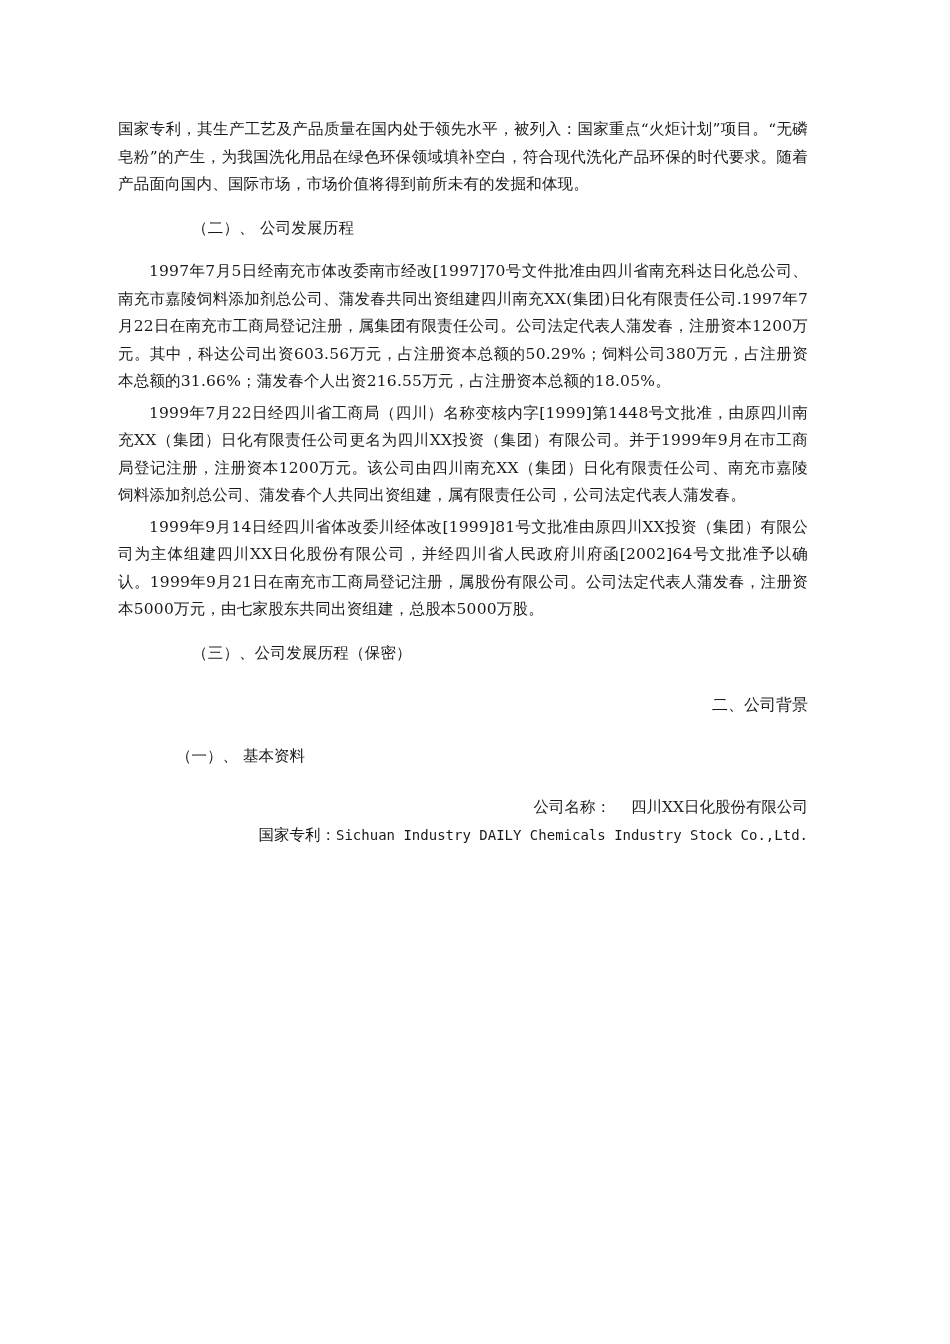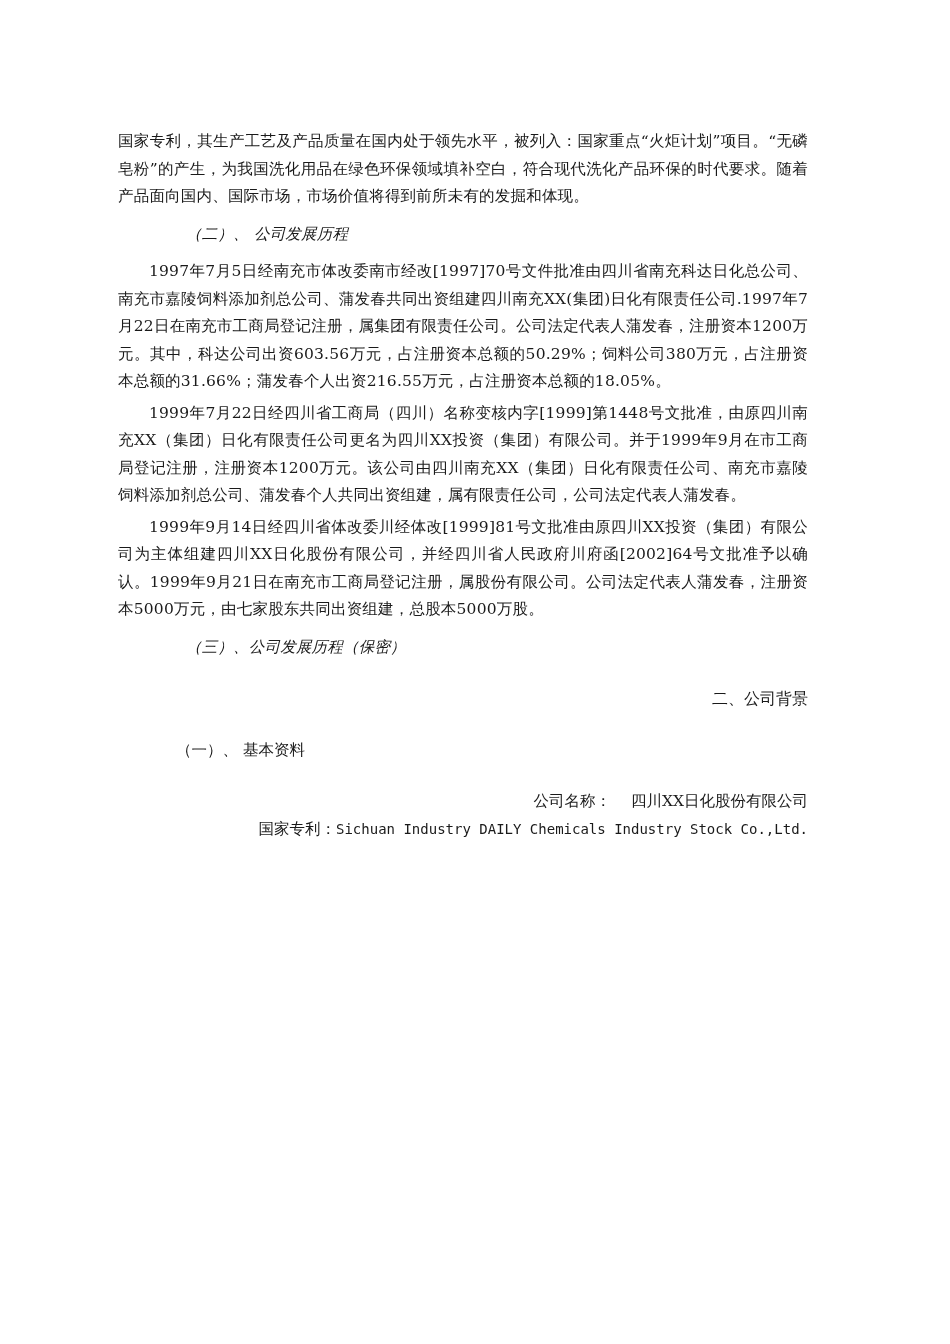--- a/index.html
+++ b/index.html
@@ -11,39 +11,38 @@
       width: 950px;
       height: 1344px;
       position: relative;
       overflow: hidden;
       font-family: "DejaVu Serif", "Liberation Serif", serif;
       color: #1a1a1a;
     }
     .page {
       position: absolute;
       left: 118px;
-      top: 128px;
+      top: 116px;
       width: 690px;
     }
     .p {
       font-size: 15.5px;
       line-height: 27.5px;
       margin: 0;
       text-align: justify;
       text-justify: inter-ideograph;
       letter-spacing: 0.2px;
     }
     .indent { text-indent: 31px; }
     .sub-heading {
       font-size: 15.5px;
       line-height: 27.5px;
-      margin: 6px;
+      margin: 12px;
       padding-left: 62px;
       letter-spacing: 0.2px;
-      font-style: italic;
     }
     .section-heading {
       font-family: "DejaVu Sans", "Liberation Sans", sans-serif;
       font-weight: normal;
       font-size: 16px;
       line-height: 27.5px;
       margin: 24px 0 24px 0;
       padding-left: 58px;
       text-align: right;
     }

